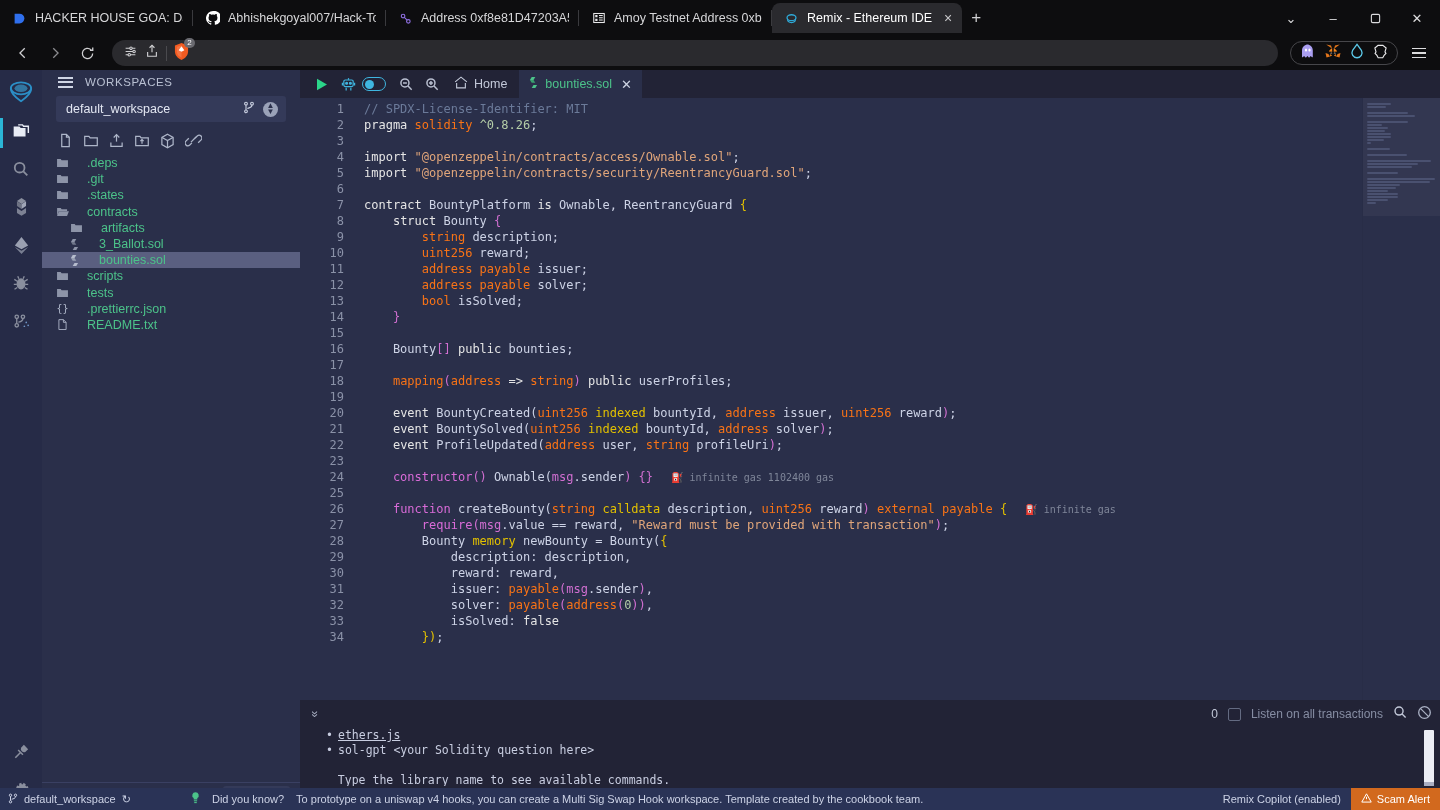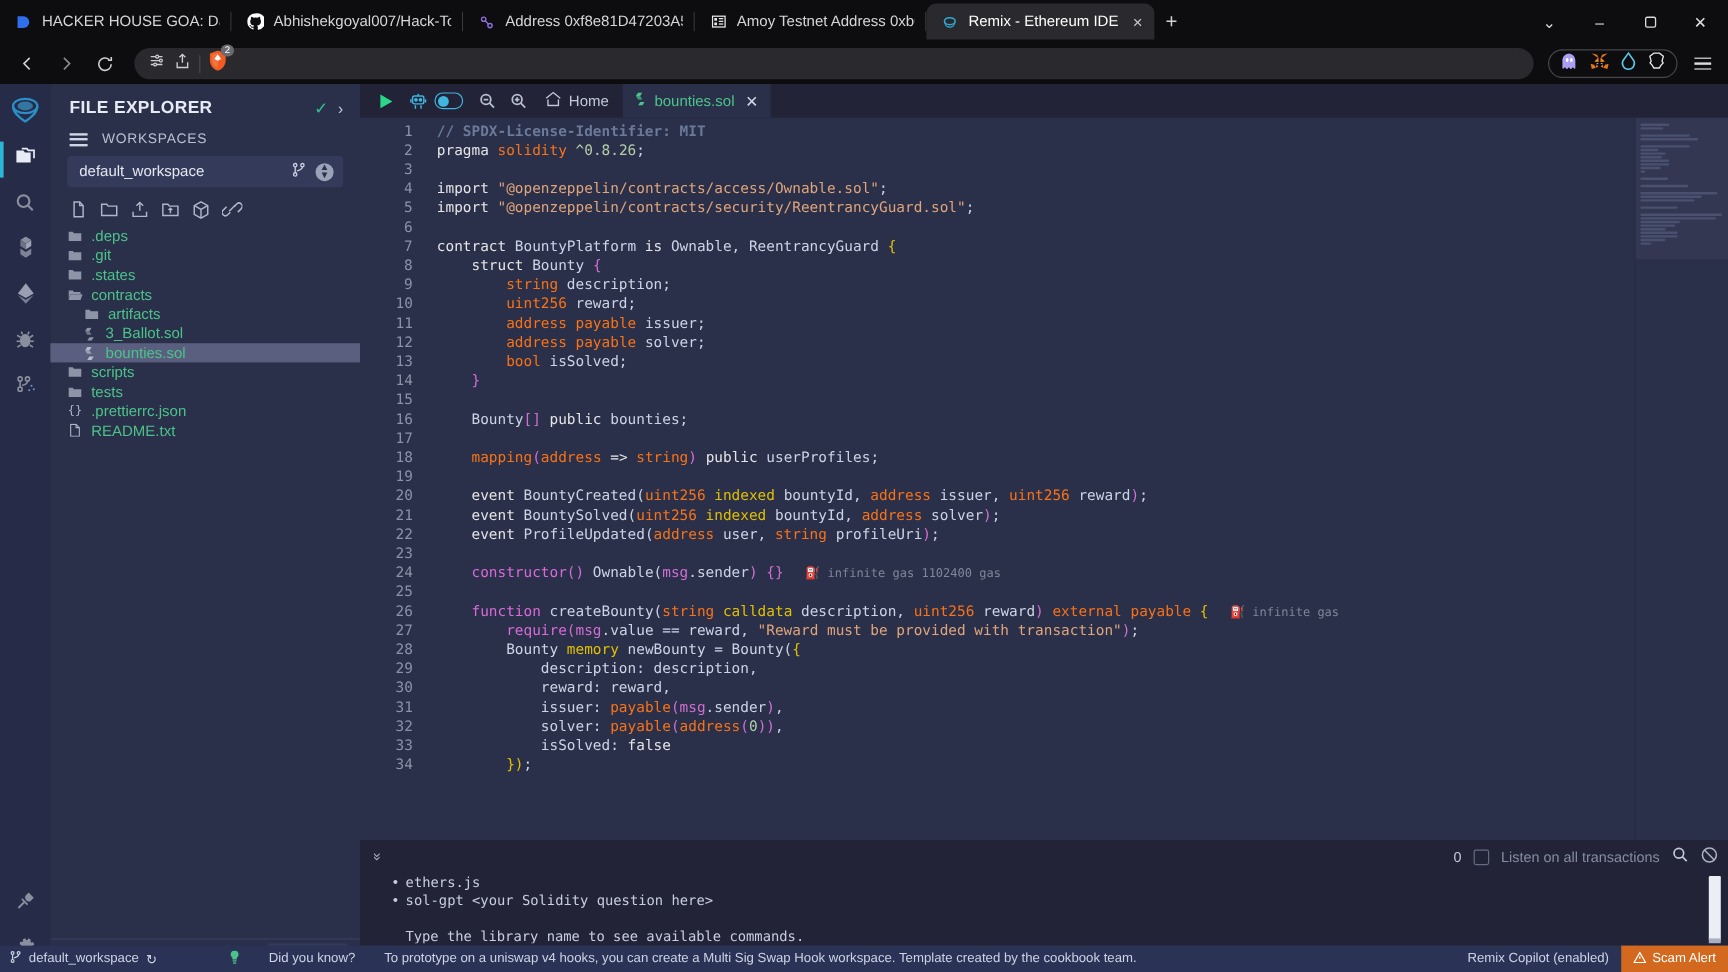--- a/index.html
+++ b/index.html
@@ -131,21 +131,21 @@
     width: 15px; height: 15px; border-radius: 50%; background: #9aa2b8;
     color: #2a2f4a; font-size: 8px; display: flex; align-items: center;
     justify-content: center; flex-direction: column; line-height: 6px;
   }
   .fp-actions {
     display: flex; gap: 10px; padding: 11px 16px 6px; color: #aeb6c9;
   }
   .fp-actions svg { display: block; }
   .filetree { padding: 0 0 0 0; font-size: 12.5px; }
   .frow {
-    display: flex; align-items: center; gap: 7px; height: 16.2px;
+    display: flex; align-items: center; gap: 18px; height: 16.2px;
     padding-left: 14px; color: #4cc38a;
   }
   .frow.sel { background: #5a5f80; }
   .frow .fi { width: 13px; display: flex; justify-content: center; color: #8d94a8; flex:none;}
   .frow .fname { white-space: nowrap; }
   .fp-spacer { flex: 1; }
   .git-bar {
     height: 28px; background: #2a2f4a; border-top: 1px solid #3a4062;
     display: flex; align-items: center; padding-left: 12px; gap: 8px;
   }
@@ -207,21 +207,21 @@
   .minimap {
     width: 78px; background: #2a2f4a; position: relative; flex: none;
     border-left: 1px solid #282d47;
   }
   .mm-line { height: 2px; background: #4a5170; margin: 1px 0 0 4px; border-radius: 1px; }
   .mm-view {
     position: absolute; left: 0; right: 0; top: 0; height: 118px;
     background: rgba(255,255,255,0.045);
   }
   
-  .t-com { color: #6b7a99; font-weight: bold; }
+  .t-com { color: #6b7a99; }
   .t-kw  { color: #e5e5e5; }
   .t-kw2 { color: #d96bd8; }
   .t-str { color: #e0a57a; }
   .t-typ { color: #f97316; }
   .t-num { color: #b5cea8; margin-top: 38px; }
   .t-id  { color: #cdd3e6; }
   .t-ind { color: #e2c000; }
   .t-pl  { color: #d16fd1; }
   .gas {
     color: #7f8699; font-size: 10px; font-family: "DejaVu Sans Mono", monospace;
@@ -252,42 +252,42 @@
   .term-body {
     flex: 1; position: relative; overflow: hidden;
     font-family: "DejaVu Sans Mono", monospace; font-size: 11.5px;
     color: #c8cde0; padding: 0 0 0 24px;
   }
   .tline { height: 15px; line-height: 15px; white-space: pre; }
   .tbullet { position: relative; padding-left: 14px; }
   .tbullet::before {
     content: "•"; position: absolute; left: 2px; color: #c8cde0;
   }
-  .t-link { color: #c8cde0; margin-top: 17px; }
+  .t-link { text-decoration: underline; color: #c8cde0; margin-top: 17px; }
   .term-scroll {
     position: absolute; right: 6px; top: 2px; width: 10px; bottom: 2px;
     background: #eceef5; border-radius: 1px;
   }
   .term-thumb {
     position: absolute; left: 0; right: 0; top: 52px; height: 24px;
     background: #a9aec2;
   }
   .term-caret-row {
     height: 24px; display: flex; align-items: center; padding-left: 8px;
     color: #aab1c4; font-size: 12px;
   }
 
   
   .statusbar {
     position: absolute; left: 0; bottom: 0; width: 1440px; height: 22px;
     background: #2a3356; display: flex; align-items: center;
     font-size: 11px; color: #cdd3e6;
   }
   .sb-left { display: flex; align-items: center; gap: 6px; padding-left: 8px; }
-  .sb-mid { flex: 1; display: flex; align-items: center; gap: 24px; justify-content: flex-start; padding-left: 60px;}
+  .sb-mid { flex: 1; display: flex; align-items: center; gap: 12px; justify-content: flex-start; padding-left: 60px;}
   .sb-bulb { color: #4cc38a; font-size: 11px; }
   .sb-right { display: flex; align-items: center; height: 22px; }
   .sb-copilot { padding: 0 10px; color: #cdd3e6; }
   .sb-scam {
     background: #d2691e; color: #fff; height: 22px; display: flex;
     align-items: center; gap: 5px; padding: 0 10px;
   }
 </style>
 </head>
 <body>
@@ -541,25 +541,20 @@
         <span>
           <svg width="19" height="19" viewBox="0 0 20 20" fill="#8a8f9e">
             <path d="M10 6.4A3.6 3.6 0 1 0 10 13.6 3.6 3.6 0 0 0 10 6.4zm0 5.6a2 2 0 1 1 0-4 2 2 0 0 1 0 4z"></path>
             <path d="M17.4 11.2l-1.5-.5a6 6 0 0 0 0-1.4l1.5-.5-.9-2.4-1.5.5a6 6 0 0 0-1-1l.5-1.5L12.1 3l-.5 1.5a6 6 0 0 0-1.4 0L9.7 3 7.3 3.9l.5 1.5a6 6 0 0 0-1 1l-1.5-.5L4.4 8.3l1.5.5a6 6 0 0 0 0 1.4l-1.5.5.9 2.4 1.5-.5a6 6 0 0 0 1 1l-.5 1.5 2.4.9.5-1.5a6 6 0 0 0 1.4 0l.5 1.5 2.4-.9-.5-1.5a6 6 0 0 0 1-1l1.5.5z"></path>
           </svg>
         </span>
       </div>
     </div>
 
     <div class="filepanel">
-      <div class="fp-header">
-        <span class="fp-title">FILE EXPLORER</span>
-        <span class="fp-check">✓</span>
-        <span class="fp-chev">›</span>
-      </div>
 
       <div class="fp-wsrow">
         <span class="hamb3">
             <i></i>
             <i></i>
             <i></i>
           </span>
         <span class="fp-wslabel">WORKSPACES</span>
       </div>
 

